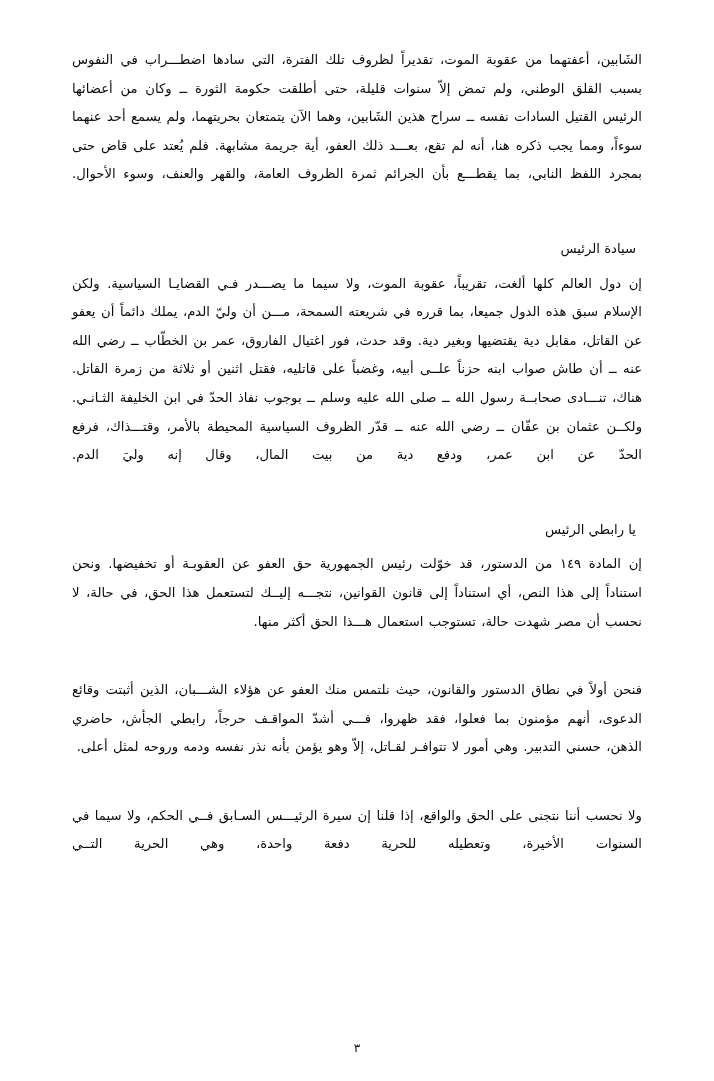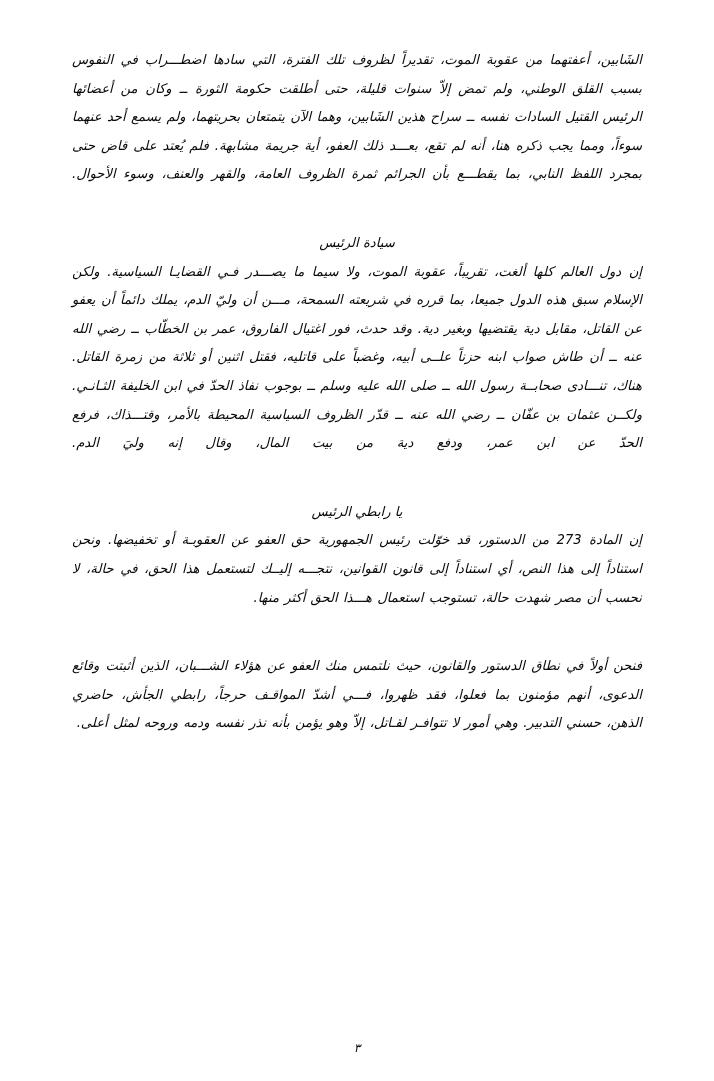--- a/index.html
+++ b/index.html
@@ -12,37 +12,35 @@
     height: 1081px;
     position: relative;
     font-family: "DejaVu Sans", sans-serif;
     color: #0a0a0a;
   }
   .page {
     position: absolute;
     inset: 0;
     padding: 46px 72px 16px 72px;
     box-sizing: border-box;
-    font-style: italic;
   }
   .para {
     font-size: 13.2px;
     line-height: 28.6px;
     text-align: justify;
     text-align-last: center;
     margin: 0;
     letter-spacing: 0px;
     word-spacing: 1px;
   }
   .gap-lg { height: 40px; }
   .heading {
     font-size: 13.2px;
     line-height: 28.6px;
-    text-align: center;
-    margin: 0;
+    margin: 6px;
   }
   .page-number {
     position: absolute;
     bottom: 26px;
     left: 0;
     right: 0;
     text-align: center;
     font-size: 12px;
     font-family: "DejaVu Sans", sans-serif;
     color: #0a0a0a;
@@ -70,25 +68,26 @@
     <div class="gap-lg"></div>
 
     <p class="heading">سيادة الرئيس</p>
 
     <p class="para stretch">إن دول العالم كلها ألغت، تقريباً، عقوبة الموت، ولا سيما ما يصـــدر فـي القضايـا السياسية. ولكن الإسلام سبق هذه الدول جميعا، بما قرره في شريعته السمحة، مـــن أن وليّ الدم، يملك دائماً أن يعفو عن القاتل، مقابل دية يقتضيها وبغير دية. وقد حدث، فور اغتيال الفاروق، عمر بن الخطّاب ــ رضي الله عنه ــ أن طاش صواب ابنه حزناً علــى أبيه، وغضباً على قاتليه، فقتل اثنين أو ثلاثة من زمرة القاتل. هناك، تنـــادى صحابــة رسول الله ــ صلى الله عليه وسلم ــ بوجوب نفاذ الحدّ في ابن الخليفة الثـانـي. ولكــن عثمان بن عفّان ــ رضي الله عنه ــ قدّر الظروف السياسية المحيطة بالأمر، وقتـــذاك، فرفع الحدّ عن ابن عمر، ودفع دية من بيت المال، وقال إنه وليَ الدم.</p>
 
     <div class="gap-lg"></div>
 
     <p class="heading">يا رابطي الرئيس</p>
 
-    <p class="para lastline-right">إن المادة 273 من الدستور، قد خوّلت رئيس الجمهورية حق العفو عن العقوبـة أو تخفيضها. ونحن استناداً إلى هذا النص، أي استناداً إلى قانون القوانين، نتجـــه إليــك لتستعمل هذا الحق، في حالة، لا نحسب أن مصر شهدت حالة، تستوجب استعمال هـــذا الحق أكثر منها.</p>
+    <p class="para lastline-right">إن المادة ١٤٩ من الدستور، قد خوّلت رئيس الجمهورية حق العفو عن العقوبـة أو تخفيضها. ونحن استناداً إلى هذا النص، أي استناداً إلى قانون القوانين، نتجـــه إليــك لتستعمل هذا الحق، في حالة، لا نحسب أن مصر شهدت حالة، تستوجب استعمال هـــذا الحق أكثر منها.</p>
 
     <div class="gap-lg"></div>
 
     <p class="para lastline-right">فنحن أولاً في نطاق الدستور والقانون، حيث نلتمس منك العفو عن هؤلاء الشـــبان، الذين أثبتت وقائع الدعوى، أنهم مؤمنون بما فعلوا، فقد ظهروا، فـــي أشدّ المواقـف حرجاً، رابطي الجأش، حاضري الذهن، حسني التدبير. وهي أمور لا تتوافـر لقـاتل، إلاّ وهو يؤمن بأنه نذر نفسه ودمه وروحه لمثل أعلى.</p>
 
     <div class="gap-lg"></div>
 
+    <p class="para stretch">ولا نحسب أننا نتجنى على الحق والواقع، إذا قلنا إن سيرة الرئيـــس السـابق فــي الحكم، ولا سيما في السنوات الأخيرة، وتعطيله للحرية دفعة واحدة، وهي الحرية التــي</p>
 
   </div>
 
   <div class="page-number">٣</div>
 </div>
 
 </body></html>

